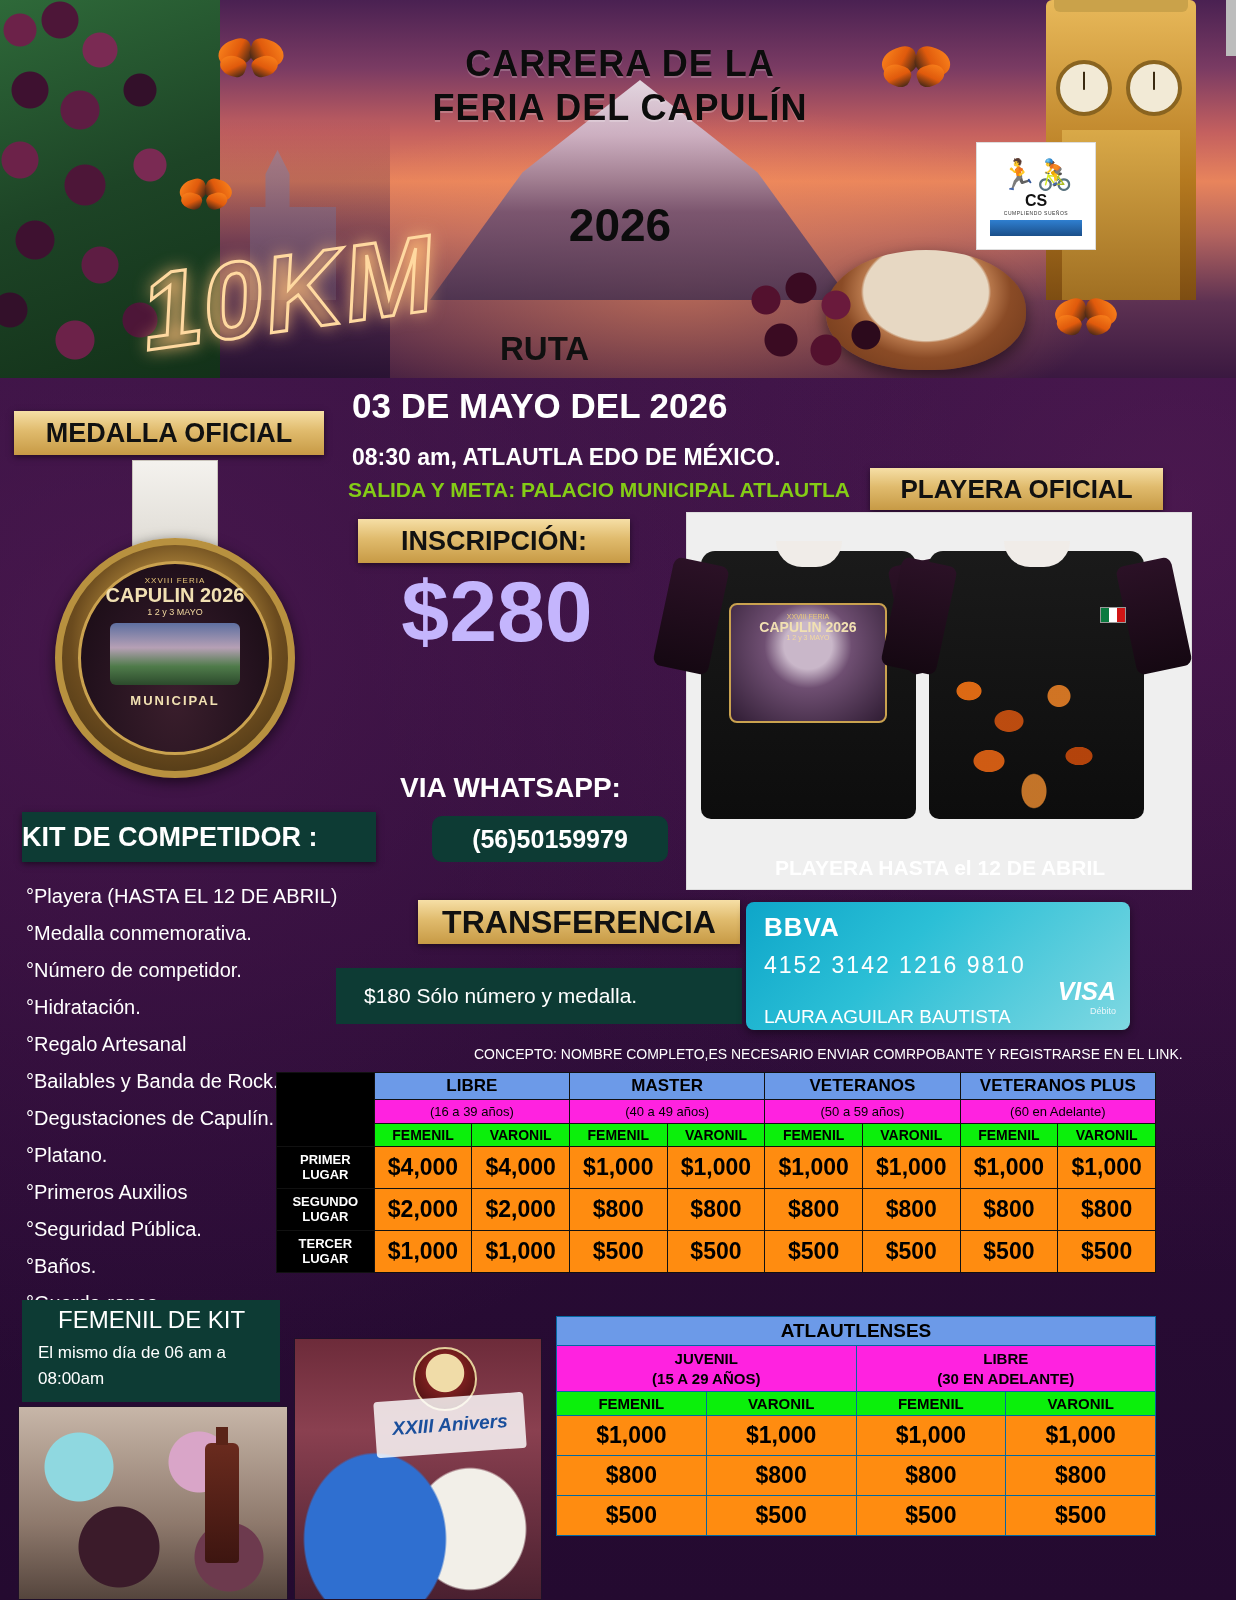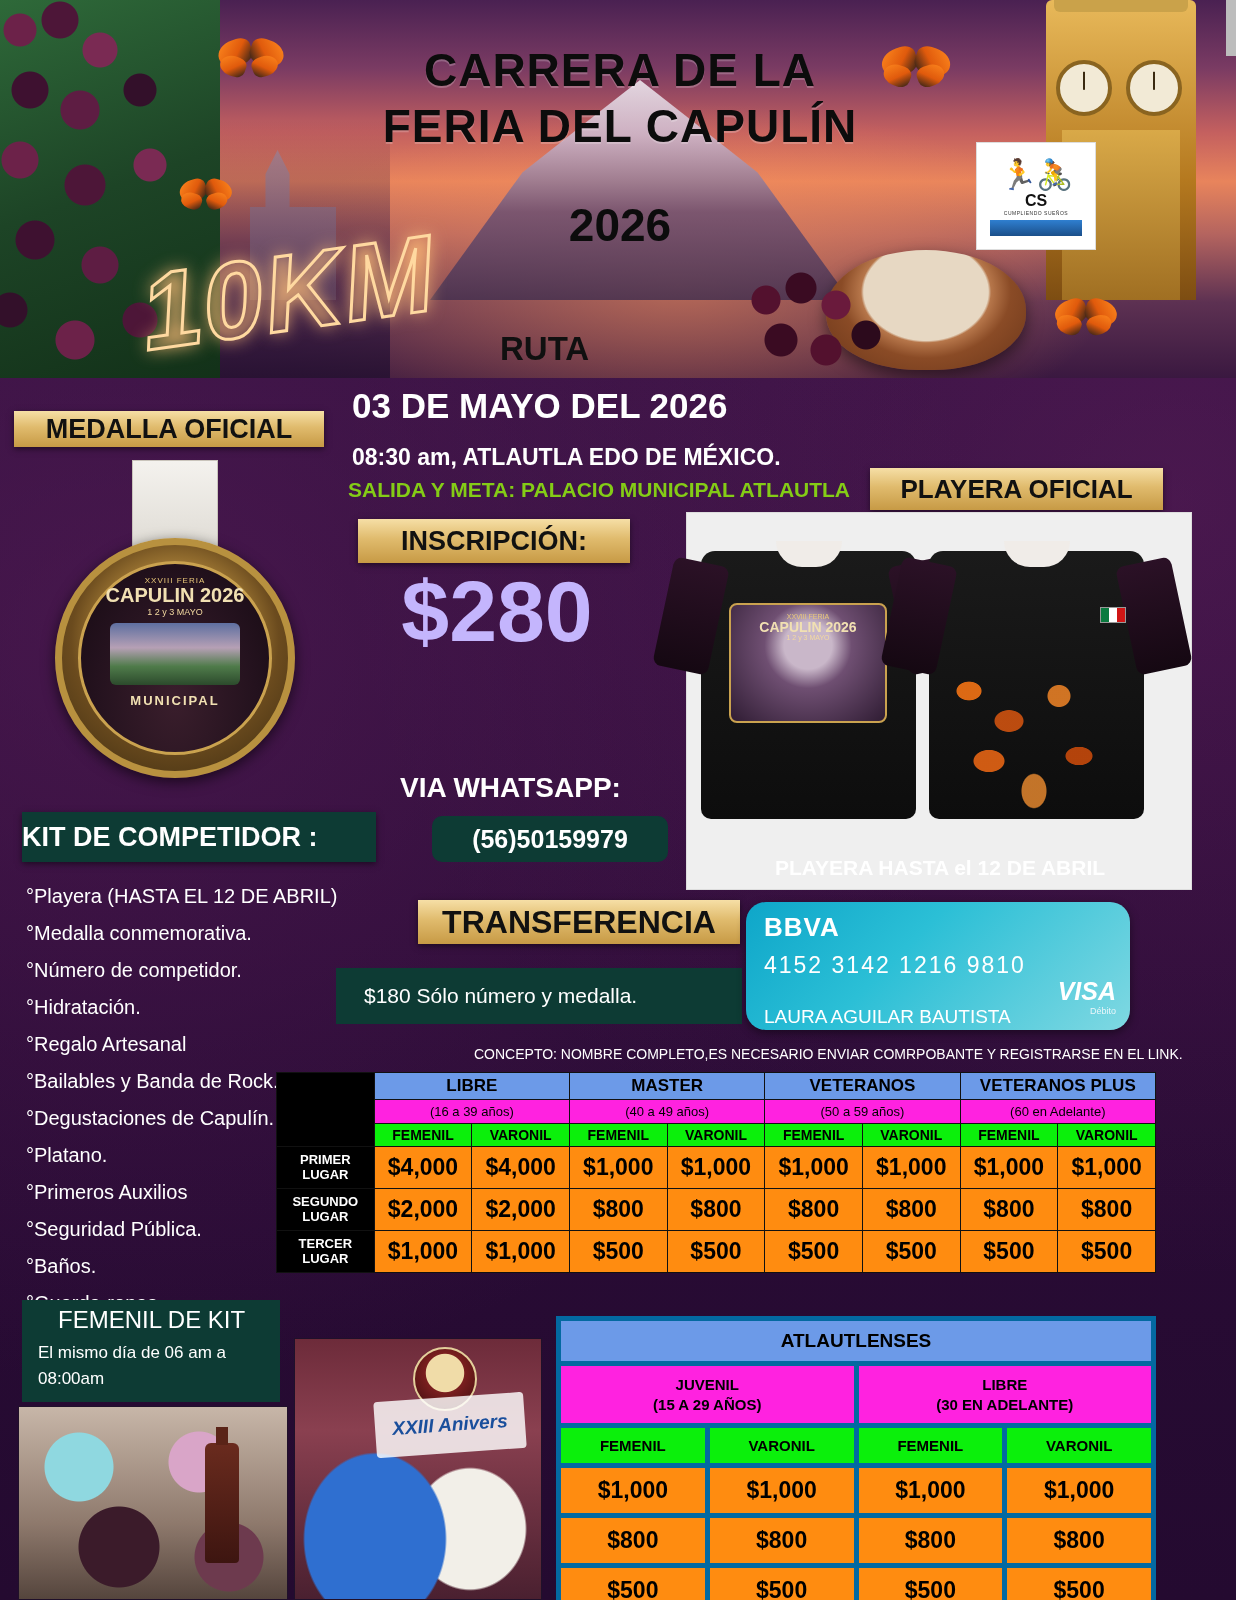--- a/index.html
+++ b/index.html
@@ -103,21 +103,21 @@
     border-radius:60% 40% 45% 55%;
   }
   .butterfly i.l { left:-32px; transform:rotate(-18deg); }
   .butterfly i.r { left:0px; transform:rotate(18deg) scaleX(-1); }
   .butterfly i.l2 { left:-30px; top:16px; width:26px; height:20px; transform:rotate(20deg); }
   .butterfly i.r2 { left:2px; top:16px; width:26px; height:20px; transform:rotate(-20deg) scaleX(-1); }
 
   .hero-title {
     position:absolute; left:300px; top:42px; width:640px;
     text-align:center; color:#0c0c0c; font-weight:bold;
-    font-size:46px; line-height:1.22; letter-spacing:1px;
+    font-size:36px; line-height:1.22; letter-spacing:1px;
     text-shadow:0 2px 0 rgba(255,255,255,.22);
   }
   .hero-year {
     position:absolute; left:300px; top:198px; width:640px; text-align:center;
     font-size:46px; font-weight:bold; color:#0c0c0c;
   }
   .km-badge {
     position:absolute; left:140px; top:230px;
     font-size:108px; font-weight:bold; font-style:italic;
     color:transparent; -webkit-text-stroke:3px #ffd9a0;
@@ -150,21 +150,21 @@
   .gold-banner {
     position:absolute;
     background:linear-gradient(180deg,#f6dfa6 0%, #e0bb6d 45%, #c79a45 100%);
     color:#111; font-weight:bold; display:flex; align-items:center; justify-content:center;
     box-shadow:0 2px 6px rgba(0,0,0,.5);
   }
   .teal-box {
     position:absolute; background:#0d3b34; color:#fff;
   }
 
-  #medalla-oficial { left:14px; top:411px; width:310px; height:36px; font-size:27px; }
+  #medalla-oficial { left:14px; top:411px; width:310px; height:44px; font-size:27px; }
   .medal {
     position:absolute; left:40px; top:460px; width:270px; height:330px;
   }
   .ribbon {
     position:absolute; left:92px; top:0; width:86px; height:120px;
     background:linear-gradient(180deg,#f4f2ee,#d8d4cc);
     clip-path:polygon(0 0,100% 0,100% 100%,50% 78%,0 100%);
     border:1px solid #c9c4bb;
   }
   .medal-disc {
@@ -254,21 +254,21 @@
 
   #kit-banner { left:22px; top:812px; width:354px; height:50px; font-size:27px; color:#fff;
                 justify-content:flex-start; 
                 background:#0d3b34; }
   #kit-list { position:absolute; left:26px; top:878px; width:348px; color:#fff; font-size:20px; line-height:1.85; }
 
   #transferencia-banner { left:418px; top:900px; width:322px; height:44px; font-size:32px; }
   #transfer-note-box { left:336px; top:968px; width:406px; height:56px; display:flex;
                        align-items:center; padding-left:28px; font-size:21px; }
   .bbva-card {
-    position:absolute; left:746px; top:902px; width:384px; height:128px; border-radius:20px;
+    position:absolute; left:746px; top:902px; width:384px; height:128px; border-radius:8px;
     background:linear-gradient(135deg,#0ea6c9 0%, #2bbfd6 40%, #7fd8e2 100%);
     color:#fff; box-shadow:0 3px 10px rgba(0,0,0,.45);text-decoration:underline;
   }
   .bbva-logo { position:absolute; left:18px; top:10px; font-size:26px; font-weight:bold; letter-spacing:1px; color:#fff; }
   .bbva-num { position:absolute; left:18px; top:50px; font-size:23px; letter-spacing:2px; color:#fff; }
   .bbva-name { position:absolute; left:18px; top:104px; font-size:19px; color:#fff; }
   .visa { position:absolute; right:14px; bottom:14px; text-align:right; }
   .visa .v1 { font-size:25px; font-weight:bold; font-style:italic; color:#fff; }
   .visa .v2 { font-size:9px; color:#eaf6fa; }
   #concepto { position:absolute; left:474px; top:1046px; width:740px; font-size:14px; color:#fff; }
@@ -280,21 +280,21 @@
   .hdr-blue { background:#6c9ae8; color:#000; font-weight:bold; font-size:17px; height:26px; }
   .hdr-magenta { background:#ff22e0; color:#000; font-size:13px; height:24px; }
   .hdr-green { background:#0bf00b; color:#000; font-weight:bold; font-size:14px; height:22px; }
   .row-orange { background:#ff8c10; color:#000; font-weight:bold; font-size:23px; height:42px; }
   .lbl-cell { background:#000; color:#fff; font-weight:bold; font-size:13px; line-height:1.15; width:96px; }
   .blank-cell { background:#000; border:1px solid #111; }
 
   
   .table2-wrap { position:absolute; left:556px; top:1316px; width:600px; }
   table.prizes2 { border-collapse:collapse; width:600px; table-layout:fixed; }
-  table.prizes2 td { border:5px solid #0369a1; text-align:center; padding:9px 2px; }
+  table.prizes2 td { border:1px solid #0369a1; text-align:center; padding:3px 2px; }
   .t2-title { background:#6c9ae8; color:#000; font-weight:bold; font-size:19px; height:28px; }
   .t2-cat { background:#ff22e0; color:#000; font-weight:bold; font-size:15px; height:40px; line-height:1.3; }
   .t2-sex { background:#0bf00b; color:#000; font-weight:bold; font-size:15px; height:24px; }
   .t2-val { background:#ff8c10; color:#000; font-weight:bold; font-size:23px; height:40px; }
 
   
   #entrega-box {
     position:absolute; left:22px; top:1300px; width:258px; height:102px;
     background:#0d3b34; color:#fff;
   }

